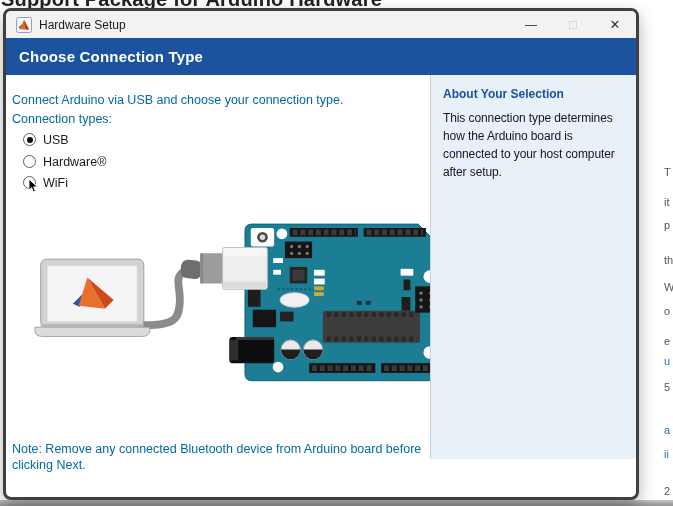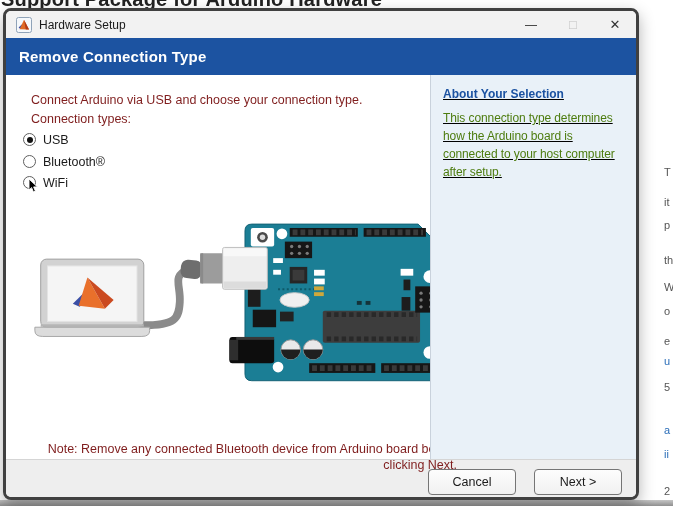--- a/index.html
+++ b/index.html
@@ -40,21 +40,21 @@
     font-size:12px;color:#333;cursor:default;
   }
   .win-btn.max{color:#c3c3c3;font-size:13px;}
   .win-btn.close{font-size:13px;}
   .hdr{
     height:37px;background:#1c53a1;color:#fff;display:flex;align-items:center;
     padding-left:13px;font-size:15px;font-weight:700;letter-spacing:.2px;
   }
   .bodyarea{position:relative;height:384px;background:#fff;}
   
-  .txt{position:absolute;left:25px;font-size:12.5px;color:#7f1d1d;text-align:right;}
+  .txt{position:absolute;left:6px;font-size:12.5px;color:#0369a1;}
   .intro{top:18px;}
   .supported{top:37px;}
   .radio-row{
     position:absolute;left:17px;height:16px;display:flex;
     gap:7px;font-size:12.5px;color:#1a1a1a;
   }
   .radio{
     width:13px;height:13px;border:1px solid #5f5f5f;border-radius:50%;
     background:#fff;position:relative;flex:0 0 auto;box-sizing:border-box;
   }
@@ -63,24 +63,23 @@
     border-radius:50%;background:#111;
   }
   .cursor-svg{position:absolute;left:5px;top:3px;z-index:5;}
   .illus{position:absolute;left:24px;top:126px;width:428px;height:196px;}
   .note{top:330px;width:426px;line-height:16px;margin-top:36px;}
   
   .sidebar{
     position:absolute;right:0;top:0;width:206px;height:100%;
     background:#e9f1f8;border-left:1px solid #c9d2dc;box-sizing:border-box;
     padding:12px 11px 0 12px;
-    text-decoration:underline;
   }
   .sidebar .sb-head{font-size:12px;font-weight:700;color:#1b52a1;margin:0 0 8px 0;}
-  .sidebar .sb-body{font-size:12px;color:#4d7c0f;line-height:18px;margin:0;letter-spacing:-.1px;}
+  .sidebar .sb-body{font-size:12px;color:#0f172a;line-height:18px;margin:0;letter-spacing:-.1px;}
   
   .footer{
     height:44px;background:#eeeeee;border-top:1px solid #d5d5d5;
     display:flex;align-items:center;justify-content:flex-end;gap:18px;
     padding-right:14px;box-sizing:border-box;
   }
   .btn{
     min-width:88px;height:26px;border:1px solid #757575;border-radius:4px;
     background:linear-gradient(#fdfdfd,#f1f1f1);font-size:12.5px;color:#1a1a1a;
     display:flex;align-items:center;justify-content:center;cursor:default;
@@ -118,35 +117,35 @@
     </svg>
     <span class="title">Hardware Setup</span>
     <div class="win-controls">
       <span class="win-btn min">—</span>
       <span class="win-btn max">□</span>
       <span class="win-btn close">✕</span>
     </div>
   </div>
 
   <div class="hdr">
-    <span>Remove Connection Type</span>
+    <span>Choose Connection Type</span>
   </div>
 
   <div class="bodyarea">
 
     <div class="txt intro">Connect Arduino via USB and choose your connection type.</div>
     <div class="txt supported">Connection types:</div>
 
     <div class="radio-row" style="top:58px">
       <span class="radio selected"></span>
       <span>USB</span>
     </div>
     <div class="radio-row" style="top:80px">
       <span class="radio"></span>
-      <span>Bluetooth®</span>
+      <span>Hardware®</span>
     </div>
     <div class="radio-row" style="top:101px">
       <span class="radio"></span>
       <span>WiFi</span>
       <svg class="cursor-svg" width="11" height="14" viewBox="0 0 11 14">
         <path d="M1 0 L1 11 L3.6 8.6 L5.4 13 L7.4 12.1 L5.6 7.9 L9.4 7.9 Z" fill="#000" stroke="#fff" stroke-width="0.9"></path>
       </svg>
     </div>
 
     <svg class="illus" viewBox="0 0 440 200">
@@ -251,17 +250,13 @@
     </svg>
 
     <div class="txt note">Note: Remove any connected Bluetooth device from Arduino board before clicking Next.</div>
 
     <div class="sidebar">
       <p class="sb-head">About Your Selection</p>
       <p class="sb-body">This connection type determines how the Arduino board is connected to your host computer after setup.</p>
     </div>
   </div>
 
-  <div class="footer">
-    <button class="btn">Cancel</button>
-    <button class="btn">Next &gt;</button>
-  </div>
 </div>
 
 </body></html>

